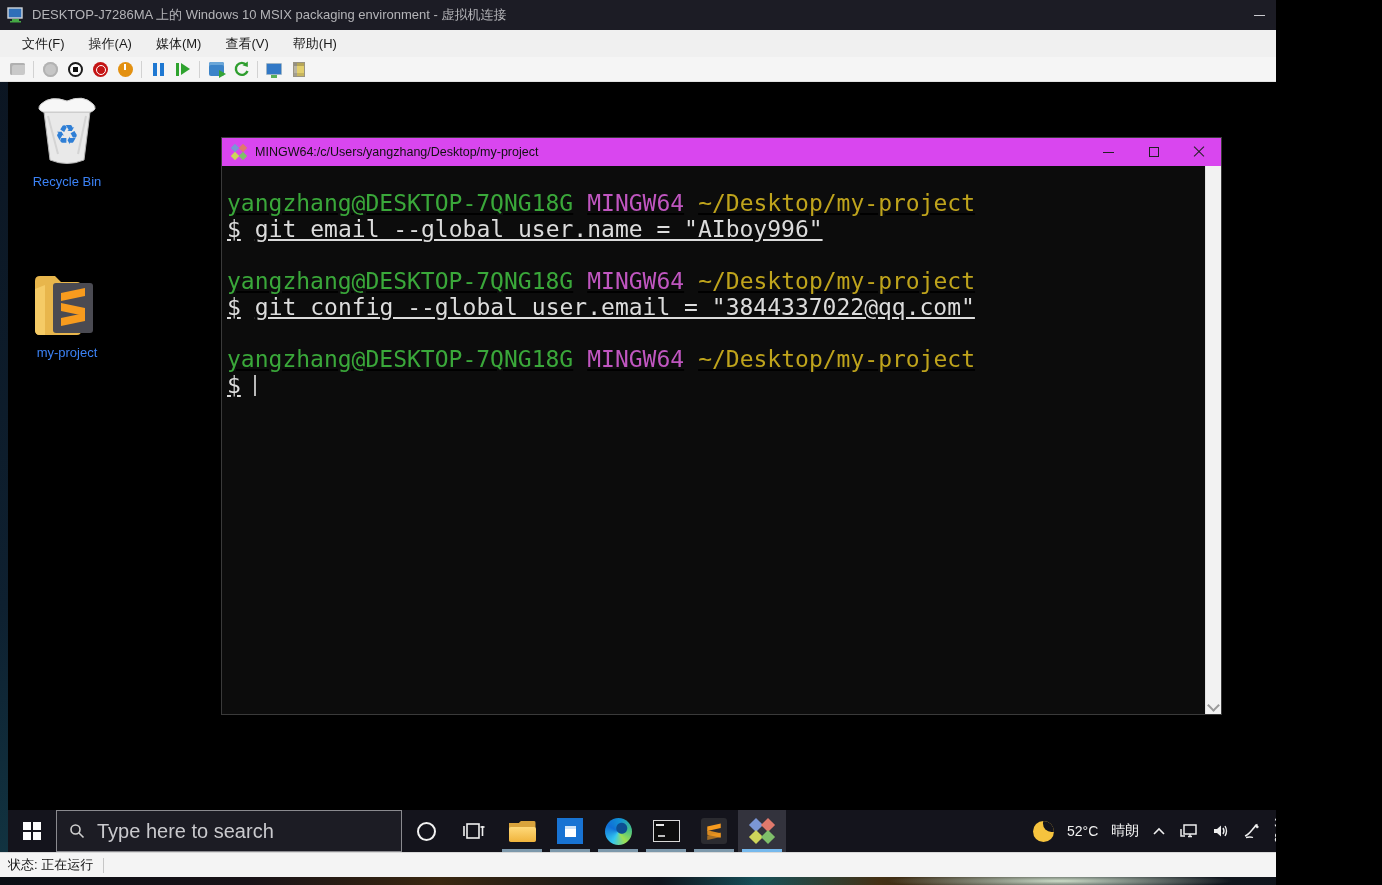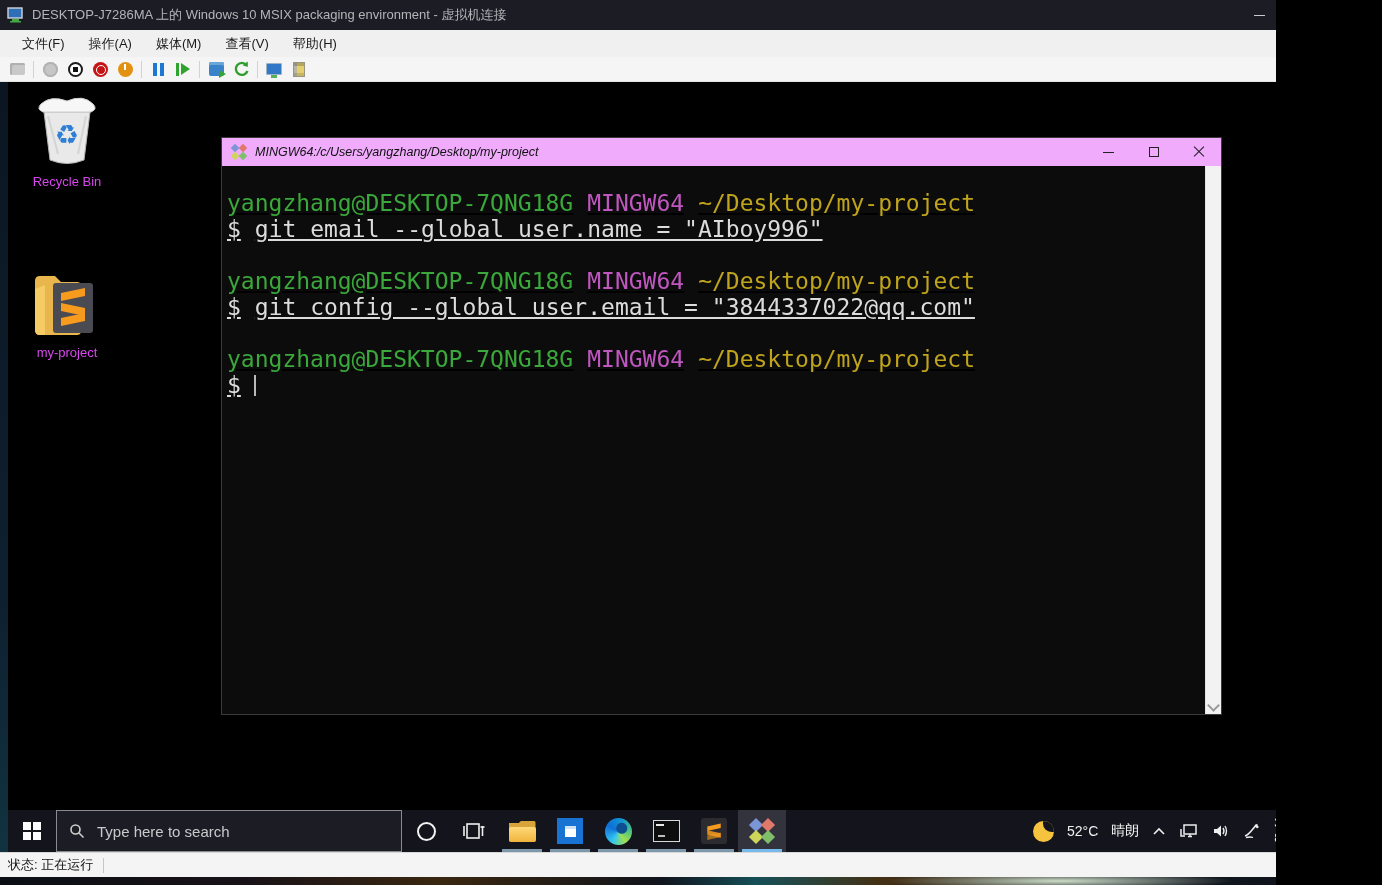--- a/index.html
+++ b/index.html
@@ -43,25 +43,25 @@
   .ic-monitor { position:relative; width:16px; height:12px; background:#3178c6; border:1px solid #9db4c6; border-radius:1px; }
   .ic-monitor::after { content:""; position:absolute; left:4px; bottom:-4px; width:6px; height:3px; background:#58b058; }
   .ic-disk { width:12px; height:15px; background:linear-gradient(90deg,#b9b4a4 0 3px,#e3cf6d 3px 100%); border:1px solid #9a9482; box-shadow:inset 0 3px 0 rgba(0,0,0,.2), inset 0 -3px 0 rgba(0,0,0,.12); }
 
   
   .viewport { position:absolute; left:8px; top:82px; width:1360px; height:770px; background:#000; }
 
   
   .dicon { position:absolute; width:96px; text-align:center; }
   .dicon .img { height:76px; display:flex; align-items:flex-end; justify-content:center; }
-  .dicon .lbl { margin-top:6px; font-size:13px; color:#d946ef; text-shadow:1px 1px 2px #000, 0 0 3px #000; }
+  .dicon .lbl { margin-top:6px; font-size:13px; color:#3b82f6; text-shadow:1px 1px 2px #000, 0 0 3px #000; }
 
   
   .term { position:absolute; left:214px; top:56px; width:999px; height:576px; box-shadow:0 0 0 1px #3a3a3a, 4px 8px 22px rgba(0,0,0,.55); }
-  .term-tb { position:absolute; left:0; top:0; right:0; height:28px; background:#f0abfc; display:flex; align-items:center;font-style:italic; }
+  .term-tb { position:absolute; left:0; top:0; right:0; height:28px; background:#d946ef; display:flex; align-items:center; }
   .term-tb .ttl { margin-left:8px; font-size:12.5px; color:#111; }
   .term-ctls { margin-left:auto; display:flex; height:100%; }
   .term-ctl { width:45px; height:100%; display:flex; align-items:center; justify-content:center; color:#222; }
   .term-body { position:absolute; left:0; top:28px; right:0; bottom:0; background:#0c0c0c;
     font-family:"DejaVu Sans Mono", monospace; font-size:23px; line-height:26px;
     padding:24px 20px 0 5px; overflow:hidden; }
   .tline { white-space:pre; height:26px;text-decoration:underline; }
   .tg { color:#3aa83a; } .tm { color:#c056c0; } .ty { color:#bfa41c; } .tw { color:#dcdcdc; }
   .gap { margin-left:14px; }
   .cursor { display:inline-block; width:2px; height:21px; background:#b9b9b9; margin-left:13px; vertical-align:-3px; }
@@ -69,21 +69,21 @@
   .term-scroll .dn { position:absolute; bottom:4px; left:3px; width:9px; height:9px; border-right:2px solid #9a9a9a; border-bottom:2px solid #9a9a9a; transform:rotate(45deg); }
 
   
   .taskbar { position:absolute; left:0; top:728px; width:100%; height:42px; background:#14141c; display:flex; align-items:stretch; }
   .tb-cell { width:48px; display:flex; align-items:center; justify-content:center; position:relative; }
   .tb-cell.run::after { content:""; position:absolute; bottom:0; left:4px; right:4px; height:3px; background:#7d98ab; }
   .tb-cell.active { background:#33333d; } .tb-cell.active::after { background:#76b9ed; }
   .start-logo { display:grid; grid-template-columns:8px 8px; grid-template-rows:8px 8px; gap:1.5px; }
   .start-logo i { background:#fdfdfd; }
   .searchbox { width:346px; background:#1c1c24; border:1px solid #8a8a8f; display:flex; align-items:center; padding-left:12px; gap:12px; }
-  .searchbox input { background:transparent; border:none; outline:none; color:#5eead4; font-size:15px; width:250px; font-family:"Liberation Sans",sans-serif; }
+  .searchbox input { background:transparent; border:none; outline:none; color:#5eead4; font-size:20px; width:250px; font-family:"Liberation Sans",sans-serif; }
   .searchbox input::placeholder { color:#c9c9cd; }
   .cortana-ring { width:19px; height:19px; border:2px solid #f2f2f2; border-radius:50%; }
   .fe-folder { position:relative; width:27px; height:21px; }
   .fe-folder .back { position:absolute; inset:0; background:#d9a33c; border-radius:2px; clip-path:polygon(0 12%,38% 12%,48% 0,100% 0,100% 100%,0 100%); }
   .fe-folder .front { position:absolute; left:0; right:0; top:6px; bottom:0; background:linear-gradient(180deg,#ffd97a,#f0b43c); border-radius:2px; }
   .msix-tile { width:26px; height:26px; background:#1873d3; display:flex; align-items:center; justify-content:center; }
   .msix-tile i { width:11px; height:11px; background:#fff; box-shadow:inset 0 3px 0 #cfe3f7; }
   .edge-ball { width:27px; height:27px; border-radius:50%;
     background:radial-gradient(circle at 62% 38%, #0d4f93 0 5px, transparent 6px),
                conic-gradient(from 210deg,#35c8f0,#0f6fd7 25%,#1193d4 45%,#49c185 65%,#9ee052 82%,#35c8f0); }

